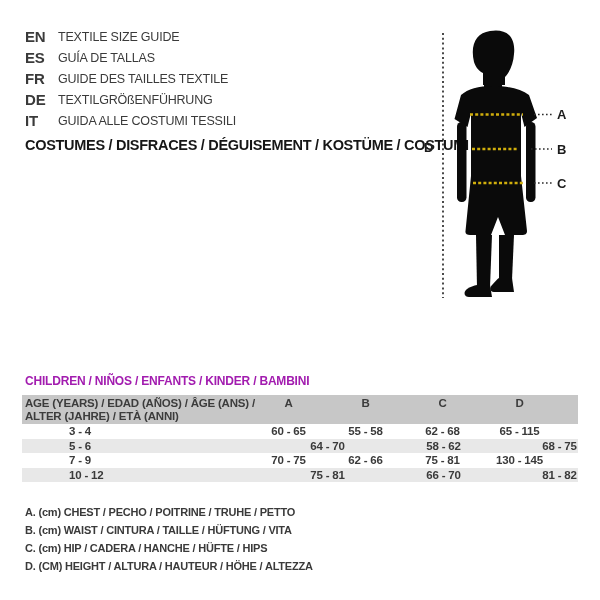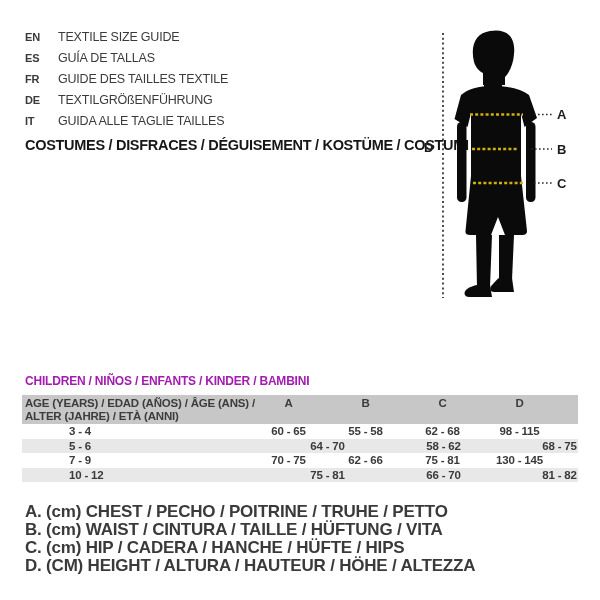--- a/index.html
+++ b/index.html
@@ -4,21 +4,21 @@
 <title>Textile Size Guide</title>
 <style>
   * { margin:0; padding:0; box-sizing:border-box; }
   html,body { width:600px; height:600px; background:#ffffff; }
   body { font-family:"Liberation Sans", sans-serif; color:#3a3a3a; overflow:hidden; }
   .page { position:relative; width:600px; height:600px; background:#fff; }
 
   
   .lang-list { position:absolute; left:25px; top:26px; }
   .lang-row { display:flex; height:21px; align-items:center; }
-  .lang-code { width:33px; font-size:11px; font-weight:bold; letter-spacing:-.2px; color:#3a3a3a; }
+  .lang-code { width:33px; font-size:15px; font-weight:bold; letter-spacing:-.2px; color:#3a3a3a; }
   .lang-label { font-size:12.5px; font-weight:normal; letter-spacing:-.2px; color:#3a3a3a; white-space:nowrap; }
 
   
   .category-line { position:absolute; left:25px; top:137px; font-size:14.5px; font-weight:bold;
                    letter-spacing:-.3px; color:#161616; white-space:nowrap; }
 
   
   .figure { position:absolute; left:415px; top:25px; width:180px; height:285px; }
   .figure text { font-family:"Liberation Sans", sans-serif; font-weight:bold; font-size:13px; fill:#1c1c1c; }
 
@@ -32,21 +32,21 @@
   .t-head { background:#c7c7c7; height:29px; }
   .t-agehead { padding:2px 0 0 3px; line-height:13px; color:#3c3c3c; white-space:nowrap; }
   .t-col { text-align:center; padding-top:2px; line-height:13px; color:#3c3c3c; }
   .t-row { height:14.5px; line-height:14.5px; }
   .t-row.alt { background:#e8e8e8;gap:39px; }
   .t-age { padding-left:3px;margin-left:44px; }
   .t-cell { text-align:center; }
 
   
   .legend { position:absolute; left:25px; top:503px; }
-  .legend-line { height:18px; line-height:18px; font-size:17px; font-weight:bold;
+  .legend-line { height:18px; line-height:18px; font-size:11px; font-weight:bold;
                  letter-spacing:-.2px; color:#3a3a3a; white-space:nowrap; }
 </style>
 </head>
 <body>
 
 <div class="page">
 
   <div class="lang-list">
     <div class="lang-row">
       <span class="lang-code">EN</span>
@@ -59,21 +59,21 @@
     <div class="lang-row">
       <span class="lang-code">FR</span>
       <span class="lang-label">GUIDE DES TAILLES TEXTILE</span>
     </div>
     <div class="lang-row">
       <span class="lang-code">DE</span>
       <span class="lang-label">TEXTILGRÖßENFÜHRUNG</span>
     </div>
     <div class="lang-row">
       <span class="lang-code">IT</span>
-      <span class="lang-label">GUIDA ALLE TAGLIE TAILLES</span>
+      <span class="lang-label">GUIDA ALLE COSTUMI TESSILI</span>
     </div>
   </div>
 
   <div class="category-line">COSTUMES / DISFRACES / DÉGUISEMENT / KOSTÜME / COSTUMI</div>
 
   <svg class="figure" viewBox="415 25 180 285" xmlns="http://www.w3.org/2000/svg">
 
     <line x1="443" y1="33" x2="443" y2="298" stroke="#2b2b2b" stroke-width="1.7" stroke-dasharray="2 2.8"></line>
     <text x="424" y="152">D</text>
 
@@ -116,21 +116,21 @@
       <div class="t-col">C</div>
       <div class="t-col">D</div>
       <div class="t-fill"></div>
     </div>
 
     <div class="t-row">
       <div class="t-age">3 - 4</div>
       <div class="t-cell">60 - 65</div>
       <div class="t-cell">55 - 58</div>
       <div class="t-cell">62 - 68</div>
-      <div class="t-cell">98 - 115</div>
+      <div class="t-cell">65 - 115</div>
       <div class="t-fill"></div>
     </div>
     <div class="t-row alt">
       <div class="t-age">5 - 6</div>
       <div class="t-cell">64 - 70</div>
       <div class="t-cell">58 - 62</div>
       <div class="t-cell">68 - 75</div>
       <div class="t-cell">115 - 130</div>
       <div class="t-fill"></div>
     </div>

